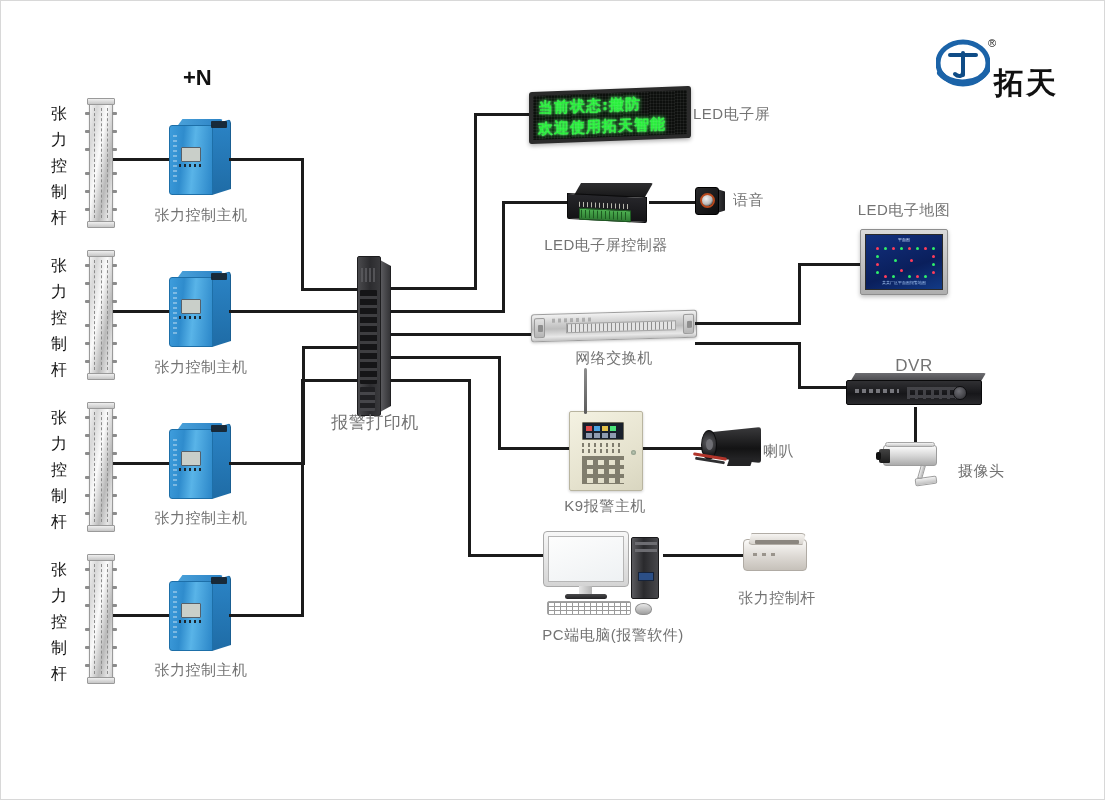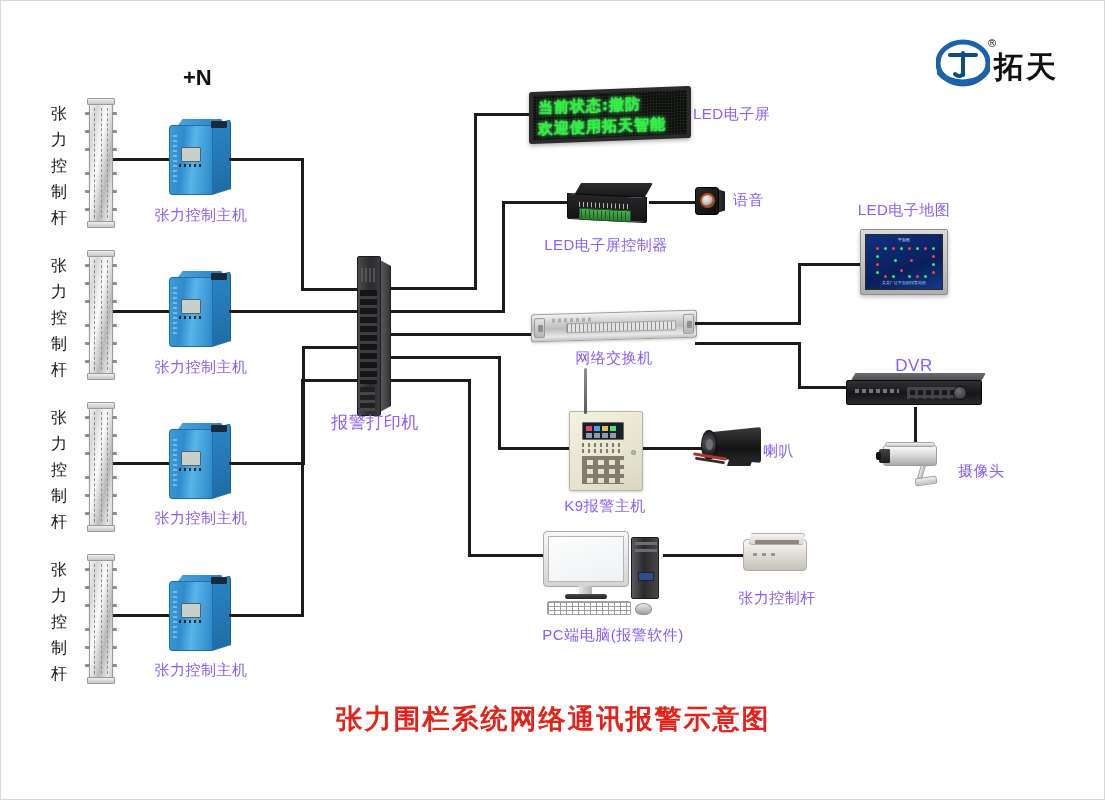--- a/index.html
+++ b/index.html
@@ -1,18 +1,18 @@
 <!DOCTYPE html>
 <html><head>
 <meta charset="utf-8">
 <style>
   html,body{margin:0;padding:0;background:#fff;}
   body{width:1105px;height:800px;overflow:hidden;font-family:"Liberation Sans","DejaVu Sans",sans-serif;}
   #canvas{position:relative;width:1105px;height:800px;background:#ffffff;border:1px solid #d8d8d8;box-sizing:border-box;}
-  .lbl{position:absolute;color:#8b5cf6;font-size:15px;white-space:nowrap;letter-spacing:.5px;}
+  .lbl{position:absolute;color:#737373;font-size:15px;white-space:nowrap;letter-spacing:.5px;}
   .vlbl{position:absolute;color:#111;font-size:16px;width:20px;line-height:26px;text-align:center;letter-spacing:0;}
   .ctr{transform:translateX(-50%);text-align:center;}
 
   
   .wire{position:absolute;background:#1b1b1b;}
   .wh{height:3px;}
   .wv{width:3px;}
 
   
   .pole{position:absolute;width:22px;border:1px solid #9a9a9a;border-radius:2px;
@@ -190,21 +190,21 @@
       background:linear-gradient(180deg,#fbfaf8,#ddd9d4 55%,#c6c1ba);border:1px solid #b0aba4;border-radius:4px;box-sizing:border-box;}
   .prn .tp{position:absolute;left:5px;top:2px;width:58px;height:12px;
       background:linear-gradient(180deg,#f6f4f1,#d8d4ce);border:1px solid #b2ada6;border-radius:4px;box-sizing:border-box;
       clip-path:polygon(6% 0,100% 0,94% 100%,0 100%);}
   .prn .slot{position:absolute;left:12px;top:9px;width:44px;height:4px;background:#8b867f;border-radius:1px;}
   .prn .btn{position:absolute;left:10px;top:22px;width:24px;height:3px;
       background:repeating-linear-gradient(90deg,#9a948c 0 4px,transparent 4px 9px);}
 
   .logo{position:absolute;}
   .logo .mark{position:absolute;left:0;top:0;width:54px;height:48px;}
-  .logo .txt{position:absolute;left:58px;top:8px;font-size:30px;font-weight:bold;color:#111;letter-spacing:2px;}
+  .logo .txt{position:absolute;left:58px;top:24px;font-size:30px;font-weight:bold;color:#111;letter-spacing:2px;}
   .logo .reg{position:absolute;left:52px;top:-2px;font-size:11px;color:#111;}
 
   .title{position:absolute;left:552px;top:700px;transform:translateX(-50%);
       color:#e2231a;font-size:27px;font-weight:bold;letter-spacing:2px;white-space:nowrap;}
   .plus{position:absolute;font-size:22px;font-weight:bold;color:#111;}
 </style>
 </head>
 <body>
 
 <div id="canvas">
@@ -534,15 +534,14 @@
 
   <div class="wire wh" style="left:662px;top:553px;width:82px;"></div>
   <div class="prn" style="left:742px;top:530px;">
     <div class="bd"></div>
       <div class="tp"></div>
       <div class="slot"></div>
       <div class="btn"></div>
   </div>
   <div class="lbl ctr" style="left:776px;top:588px;">张力控制杆</div>
 
-  <div class="title">张力围栏系统网络通讯报警示意图</div>
 
 </div>
 
 </body></html>

